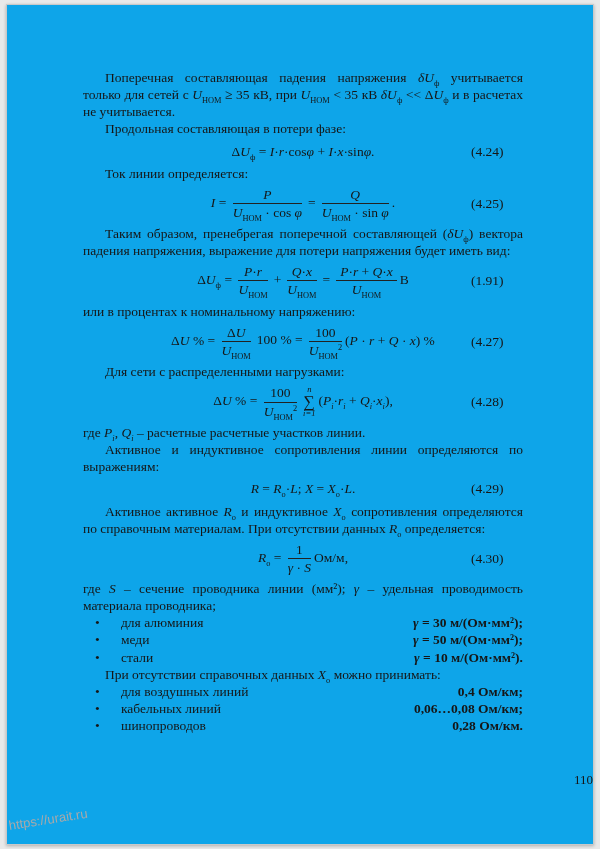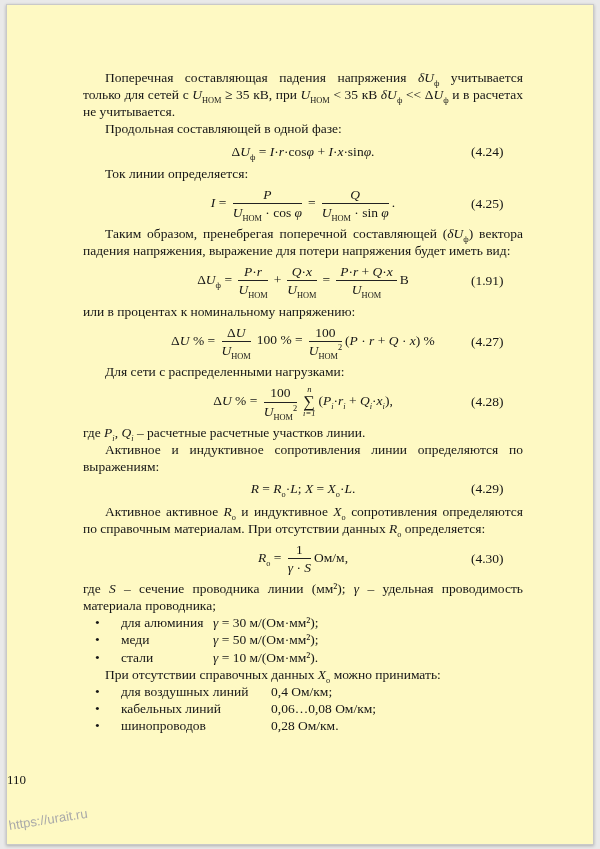--- a/index.html
+++ b/index.html
@@ -6,21 +6,21 @@
   body {
     width: 600px; height: 849px;
     background: #e9e9e9;
     position: relative;
     overflow: hidden;
     font-family: "Liberation Serif", "DejaVu Serif", serif;
     color: #161616;
   }
   .page {
     position: absolute; left: 6px; top: 4px; right: 6px; bottom: 4px;
-    background: #fef9c3;
+    background: #0ea5e9;
     border: 1px solid #c9c9c9;
     box-shadow: 0 1px 3px rgba(0,0,0,0.25);
   }
   .content {
     padding: 64px 70px 0 76px;
     font-size: 13.5px;
     line-height: 1.27;
     text-align: justify;
   }
   .para { margin: 0; }
@@ -39,42 +39,42 @@
   .eq-op { margin: 0 3px; }
 
   .sum { display: inline-flex; flex-direction: column; align-items: center; vertical-align: middle; line-height: 1; margin: 0 3px; }
   .sum .lim { font-size: 8.5px; font-style: italic; line-height: 1.15; }
   .sum .sg { font-size: 16px; line-height: 0.9; }
 
   .bitem { display: flex; padding-left: 12px; }
   .bullet { width: 26px; flex: none; }
   .glabel { width: 92px; flex: none; }
   .xlabel { width: 150px; flex: none; font-family: Liberation Serif, serif; }
-  .bvalue { flex: 1; text-align: left; }
+  .bvalue { flex: 1; text-align: right; font-weight: bold; }
 
   .page-number {
     position: absolute; bottom: 56px; left: 0; right: 0;
-    text-align: left; font-size: 13px;
+    text-align: right; font-size: 13px;
   }
   .watermark {
     position: absolute; left: 10px; bottom: 16px;
     color: #a9a9a9; font-size: 13px;
     font-family: "Liberation Sans", sans-serif;
     transform: rotate(-9deg);
     transform-origin: left bottom;
   }
 </style>
 </head>
 <body>
 
 <div class="page">
   <div class="content">
 
     <p class="para indent"><span>Поперечная составляющая падения напряжения </span><span class="it">δU</span><sub>ф</sub><span> учитывается только для сетей с </span><span class="it">U</span><sub>НОМ</sub><span> ≥ 35 кВ, при </span><span class="it">U</span><sub>НОМ</sub><span> &lt; 35 кВ </span><span class="it">δU</span><sub>ф</sub><span> &lt;&lt; Δ</span><span class="it">U</span><sub>ф</sub><span> и в расчетах не учитывается.</span></p>
-    <p class="para indent">Продольная составляющей в одной фазе:</p>
+    <p class="para indent">Продольная составляющая в потери фазе:</p>
 
     <div class="eq-row">
       <span class="eq-spacer"></span>
       <span class="eq-body"><span>Δ</span><span class="it">U</span><sub>ф</sub><span> = </span><span class="it">I</span><span>·</span><span class="it">r</span><span>·cos</span><span class="it">φ</span><span> + </span><span class="it">I</span><span>·</span><span class="it">x</span><span>·sin</span><span class="it">φ</span><span>.</span></span>
       <span class="eq-tag">(4.24)</span>
     </div>
 
     <p class="para indent">Ток линии определяется:</p>
 
     <div class="eq-row">

